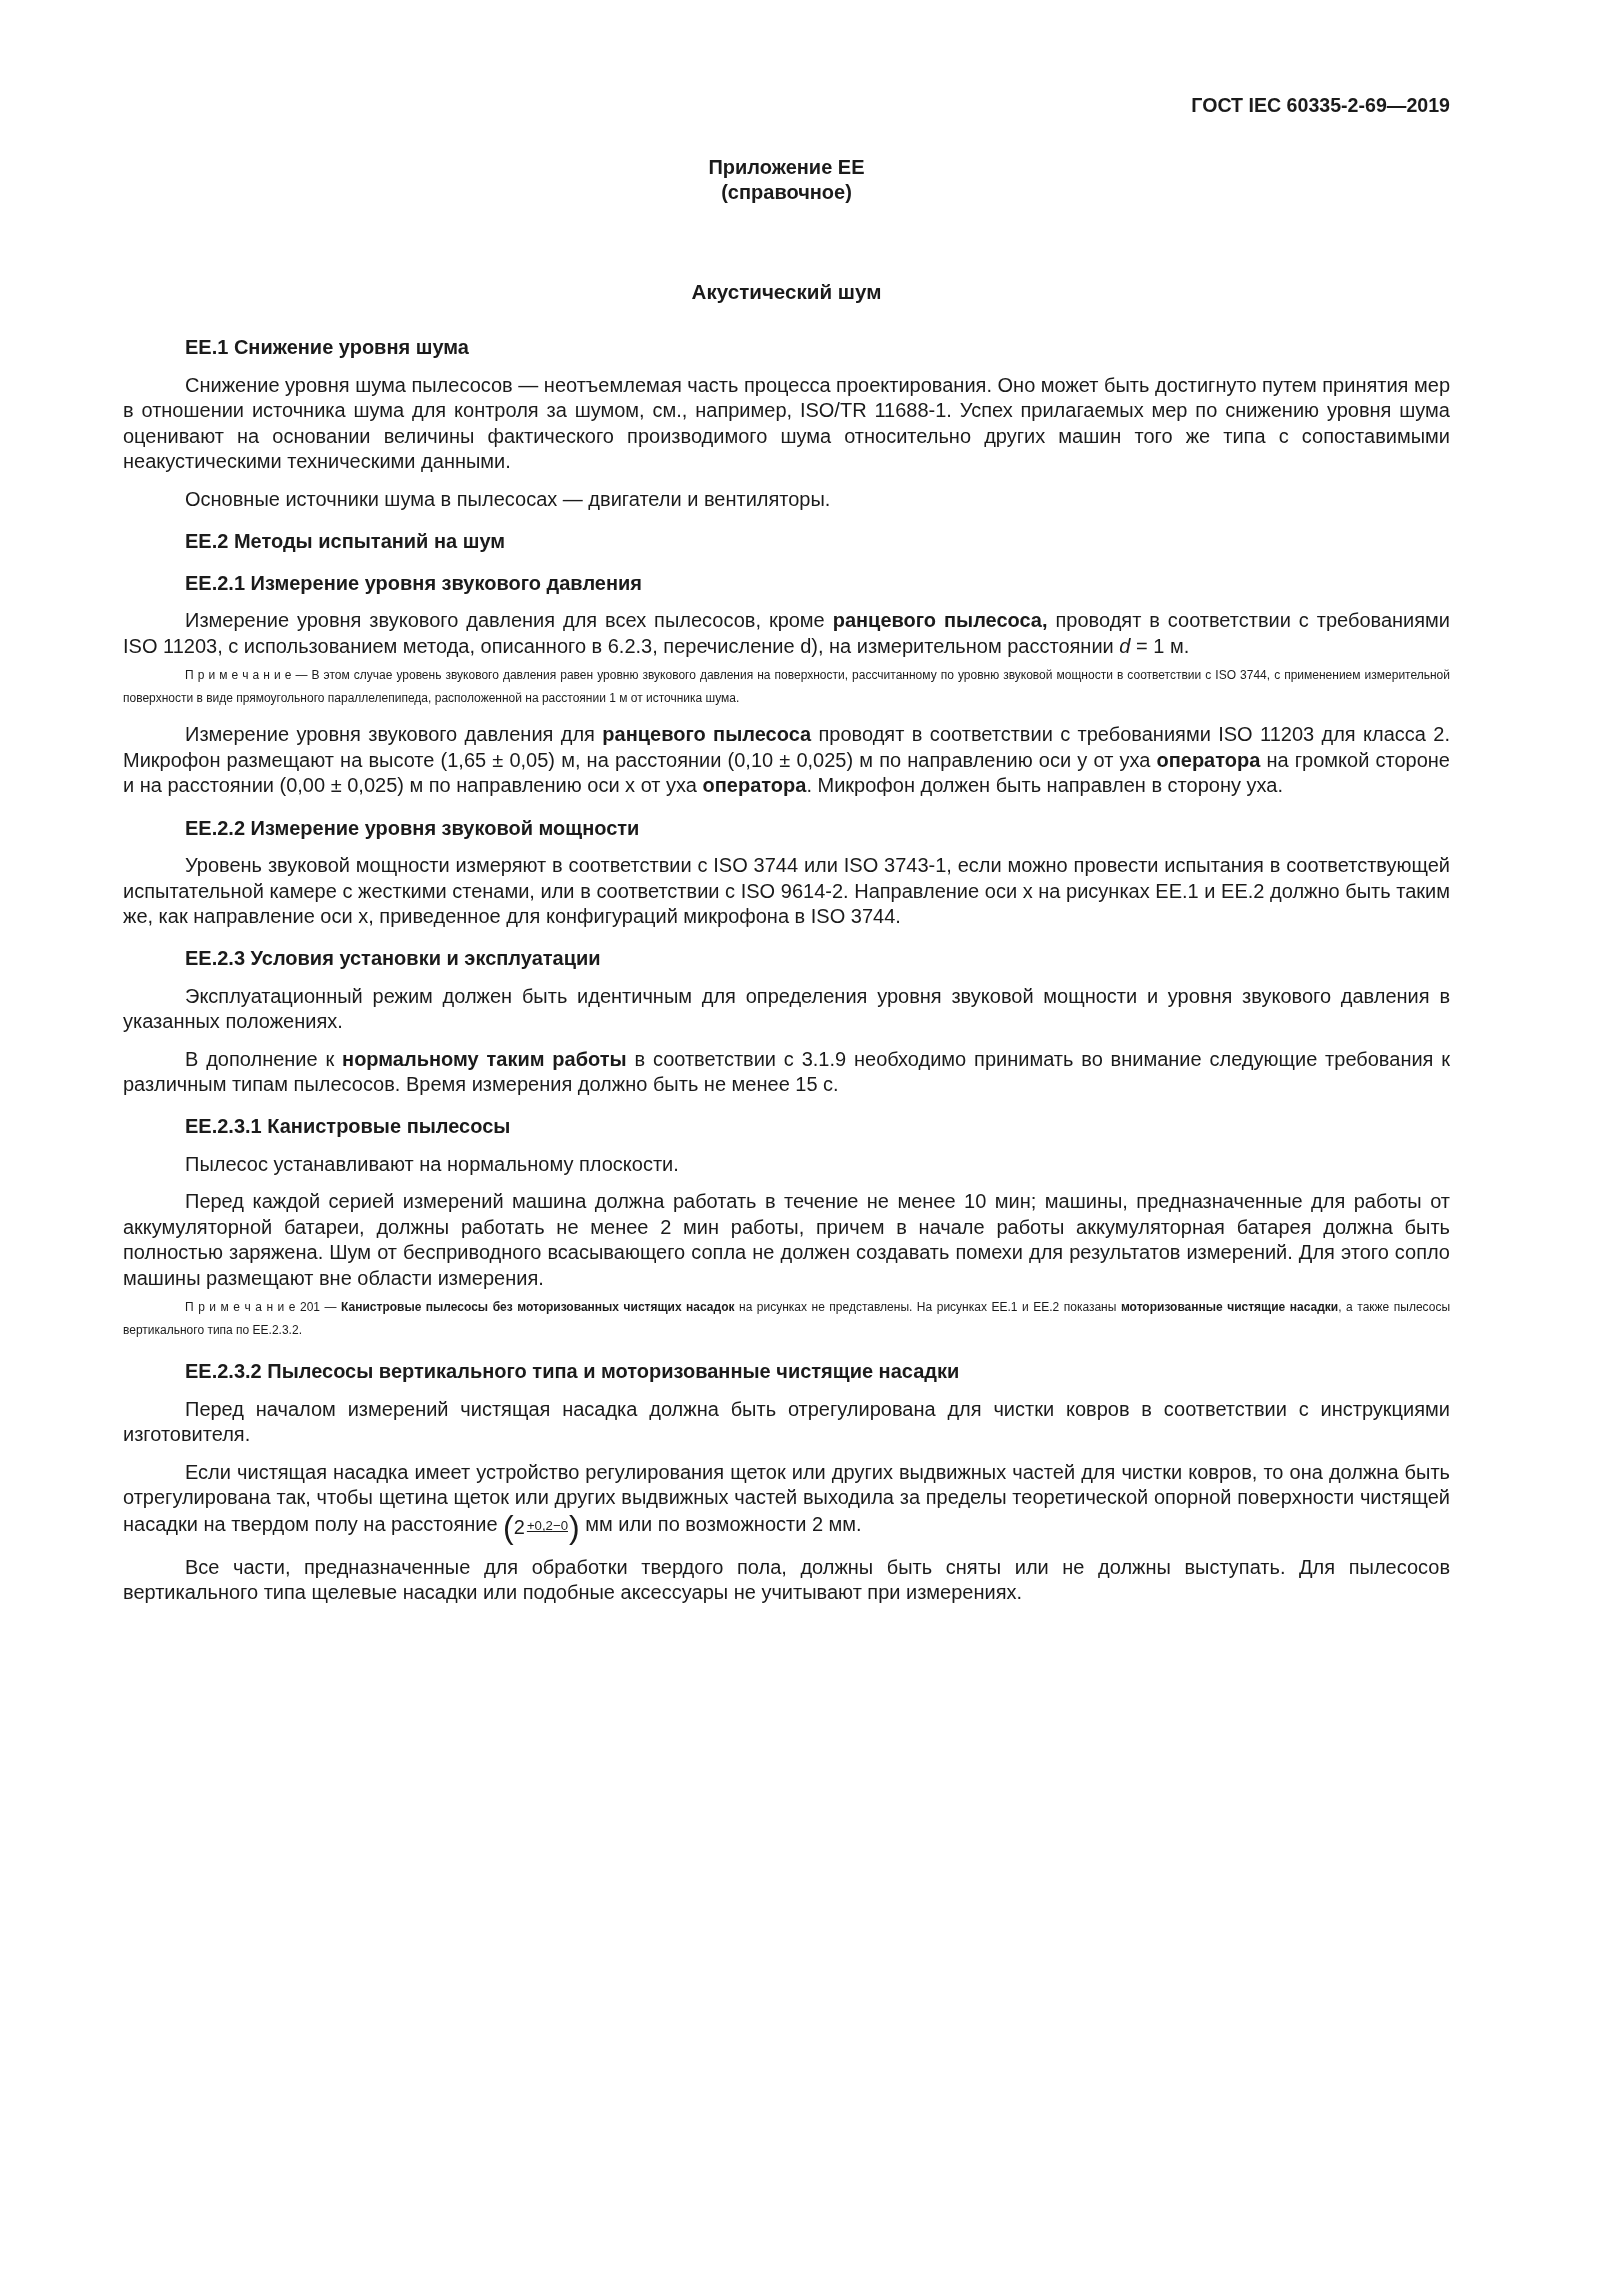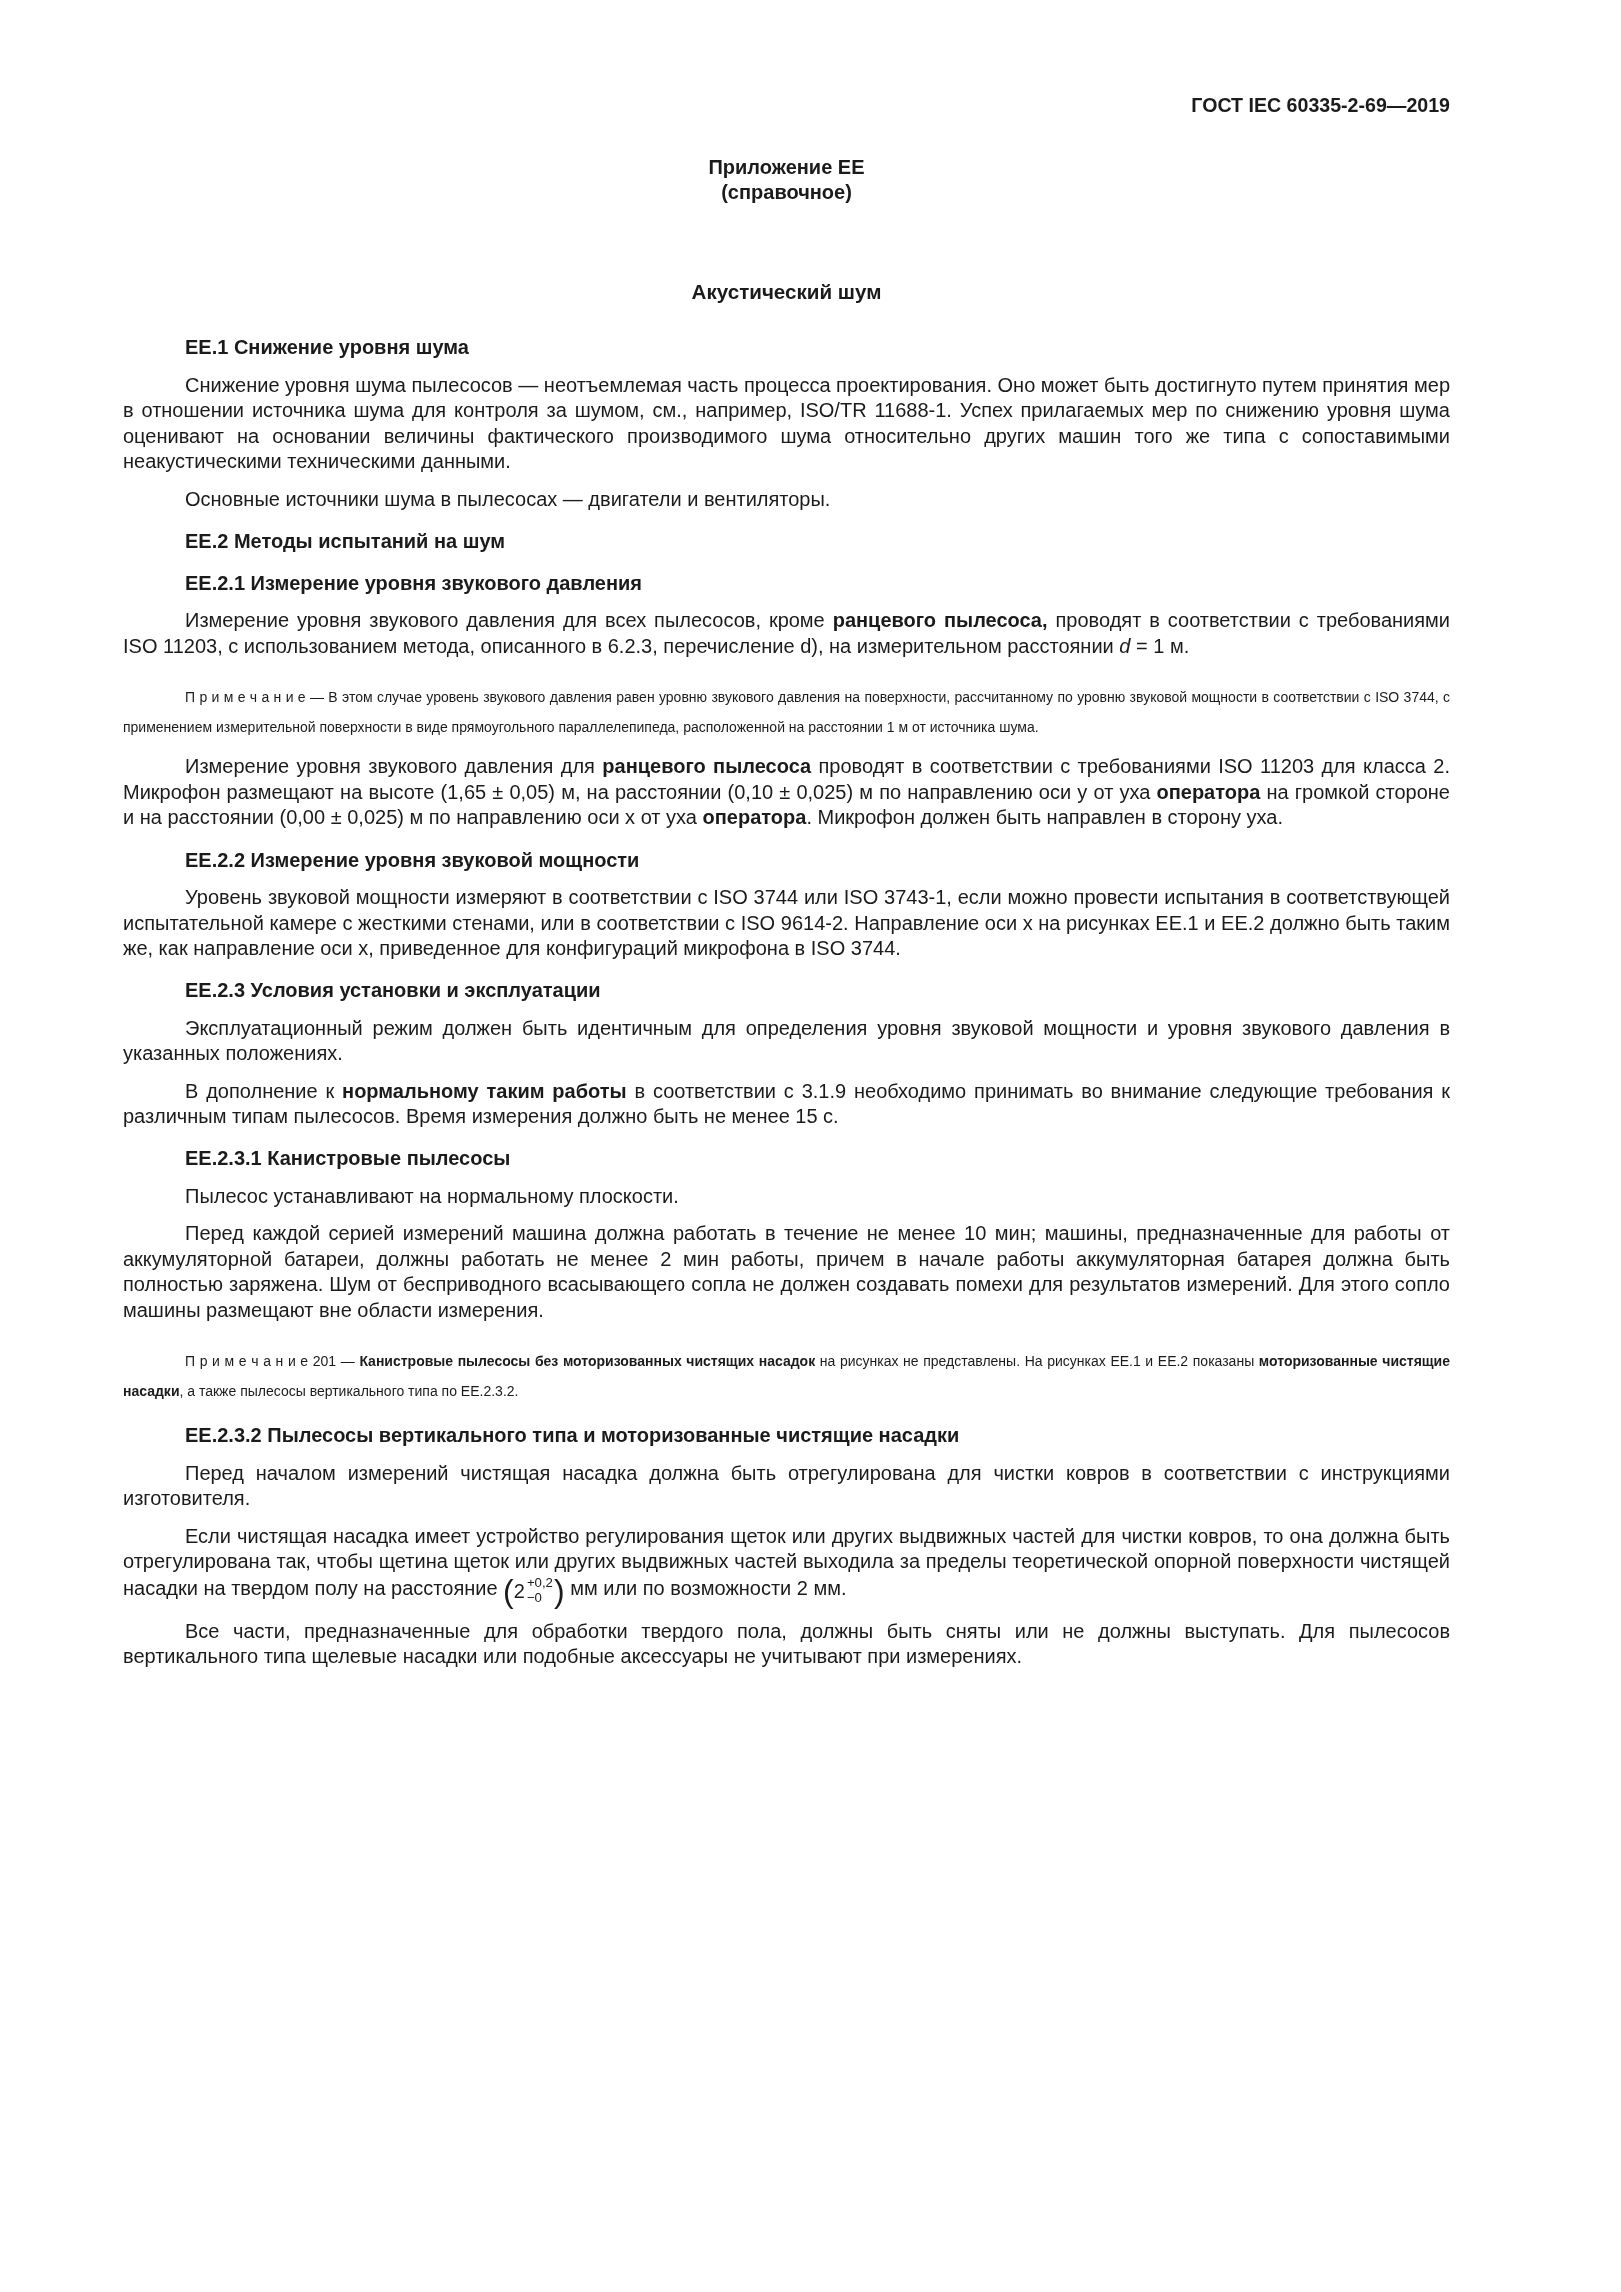--- a/index.html
+++ b/index.html
@@ -48,48 +48,49 @@
     text-indent: 62px;
     margin-top: 12px;
   }
   .block.heading {
     font-weight: bold;
     text-align: left;
     margin-top: 16.7px;
     margin-bottom: 4.9px;
   }
   .block.note {
-    font-size: 14px;
-    line-height: 30px;
-    margin-top: 23px;
+    font-size: 12px;
+    line-height: 23px;
+    margin-top: 5px;
     margin-bottom: 11.8px;
   }
   .b { font-weight: bold; }
   .i { font-style: italic; }
   .tol {
     display: inline-flex;
     align-items: center;
     text-indent: 0;
     vertical-align: -6.9px;
     white-space: nowrap;
   }
   .tol-paren {
     font-size: 1.6em;
     font-weight: 300;
     line-height: 1;
   }
   .tol-base { line-height: 1; }
   .tol-stack {
     display: inline-flex;
-    flex-direction: column;
+    flex-direction: row;
     align-items: flex-start;
     font-size: 0.66em;
     line-height: 1.12;
     margin-left: 2px;
     margin-right: 1px;
+    text-decoration: underline;
   }
   .page-number {
     position: absolute;
     right: 173px;
     top: 2062px;
     font-size: 19.6px;
     line-height: 23.5px;
     text-align: right;
   }
 </style>

